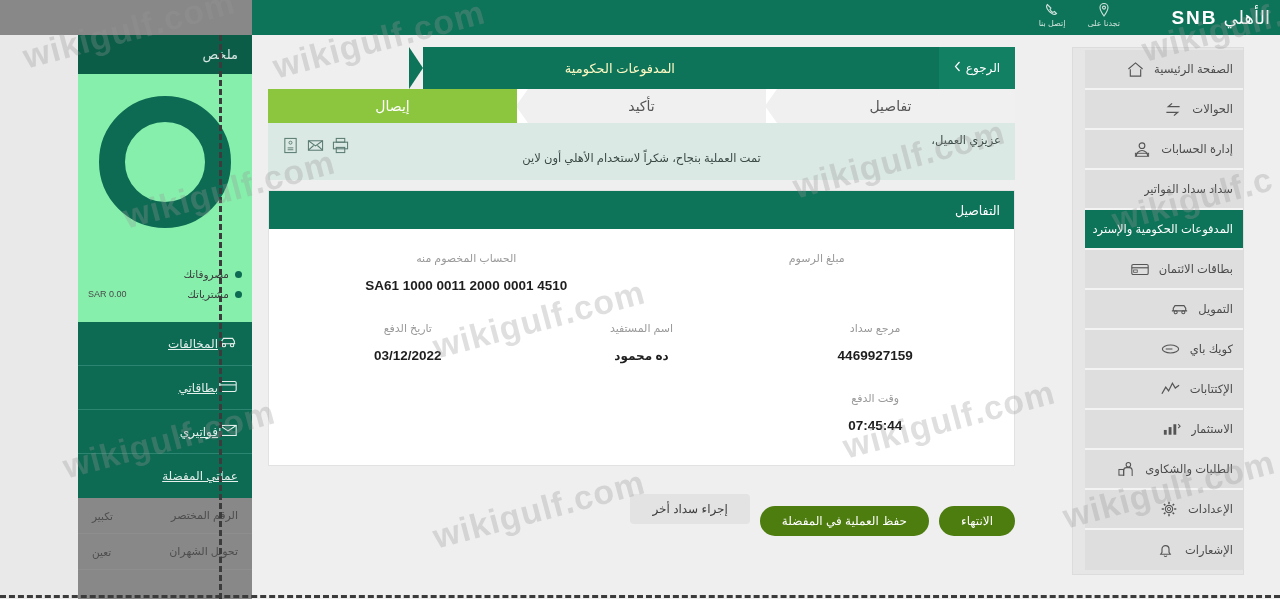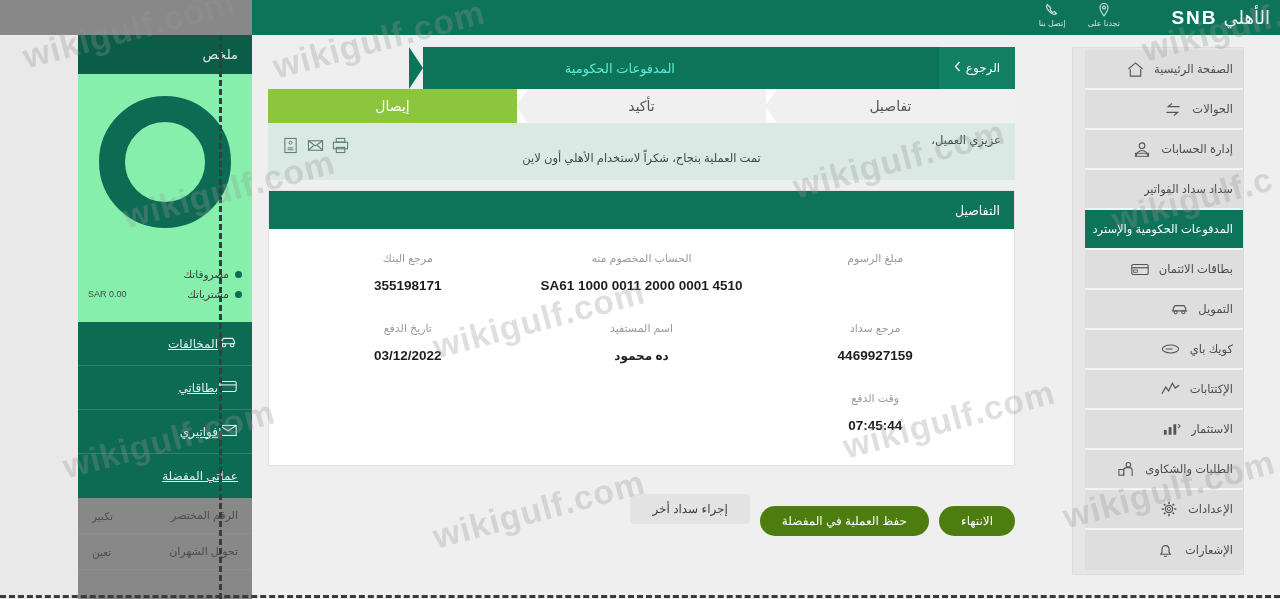--- a/index.html
+++ b/index.html
@@ -120,21 +120,21 @@
     border-top: 3px dashed #3b3b3b;
   }
 
   
   .main { position: absolute; top: 47px; left: 268px; width: 747px; }
   .panel-head {
     height: 42px; background: #0e7459; position: relative;
     display: flex; align-items: center; direction: rtl;
   }
   .panel-head .ph-title {
-    color: #5eead4; font-size: 13px; margin-right: 170px;
+    color: #fef9c3; font-size: 13px; margin-right: 170px;
     position: absolute; right: 170px;
   }
   .back-btn {
     position: absolute; right: 0; top: 0; height: 42px; width: 76px;
     background: #128063; color: #ffffff; font-size: 12px;
     display: flex; align-items: center; justify-content: center; gap: 5px;
     cursor: pointer; direction: rtl;
   }
   .ph-notch {
     position: absolute; left: 0; top: 0; width: 155px; height: 42px;
@@ -531,24 +531,20 @@
       <div class="details-body">
 
         <div class="drow r1">
           <div class="dcell">
             <div class="dlabel">مبلغ الرسوم</div>
           </div>
           <div class="dcell">
             <div class="dlabel">الحساب المخصوم منه</div>
             <div class="dvalue">SA61 1000 0011 2000 0001 4510</div>
           </div>
-          <div class="dcell">
-            <div class="dlabel">مرجع البنك</div>
-            <div class="dvalue">355198171</div>
-          </div>
         </div>
 
         <div class="drow r2">
           <div class="dcell">
             <div class="dlabel">مرجع سداد</div>
             <div class="dvalue">4469927159</div>
           </div>
           <div class="dcell">
             <div class="dlabel">اسم المستفيد</div>
             <div class="dvalue ar">ده محمود</div>

